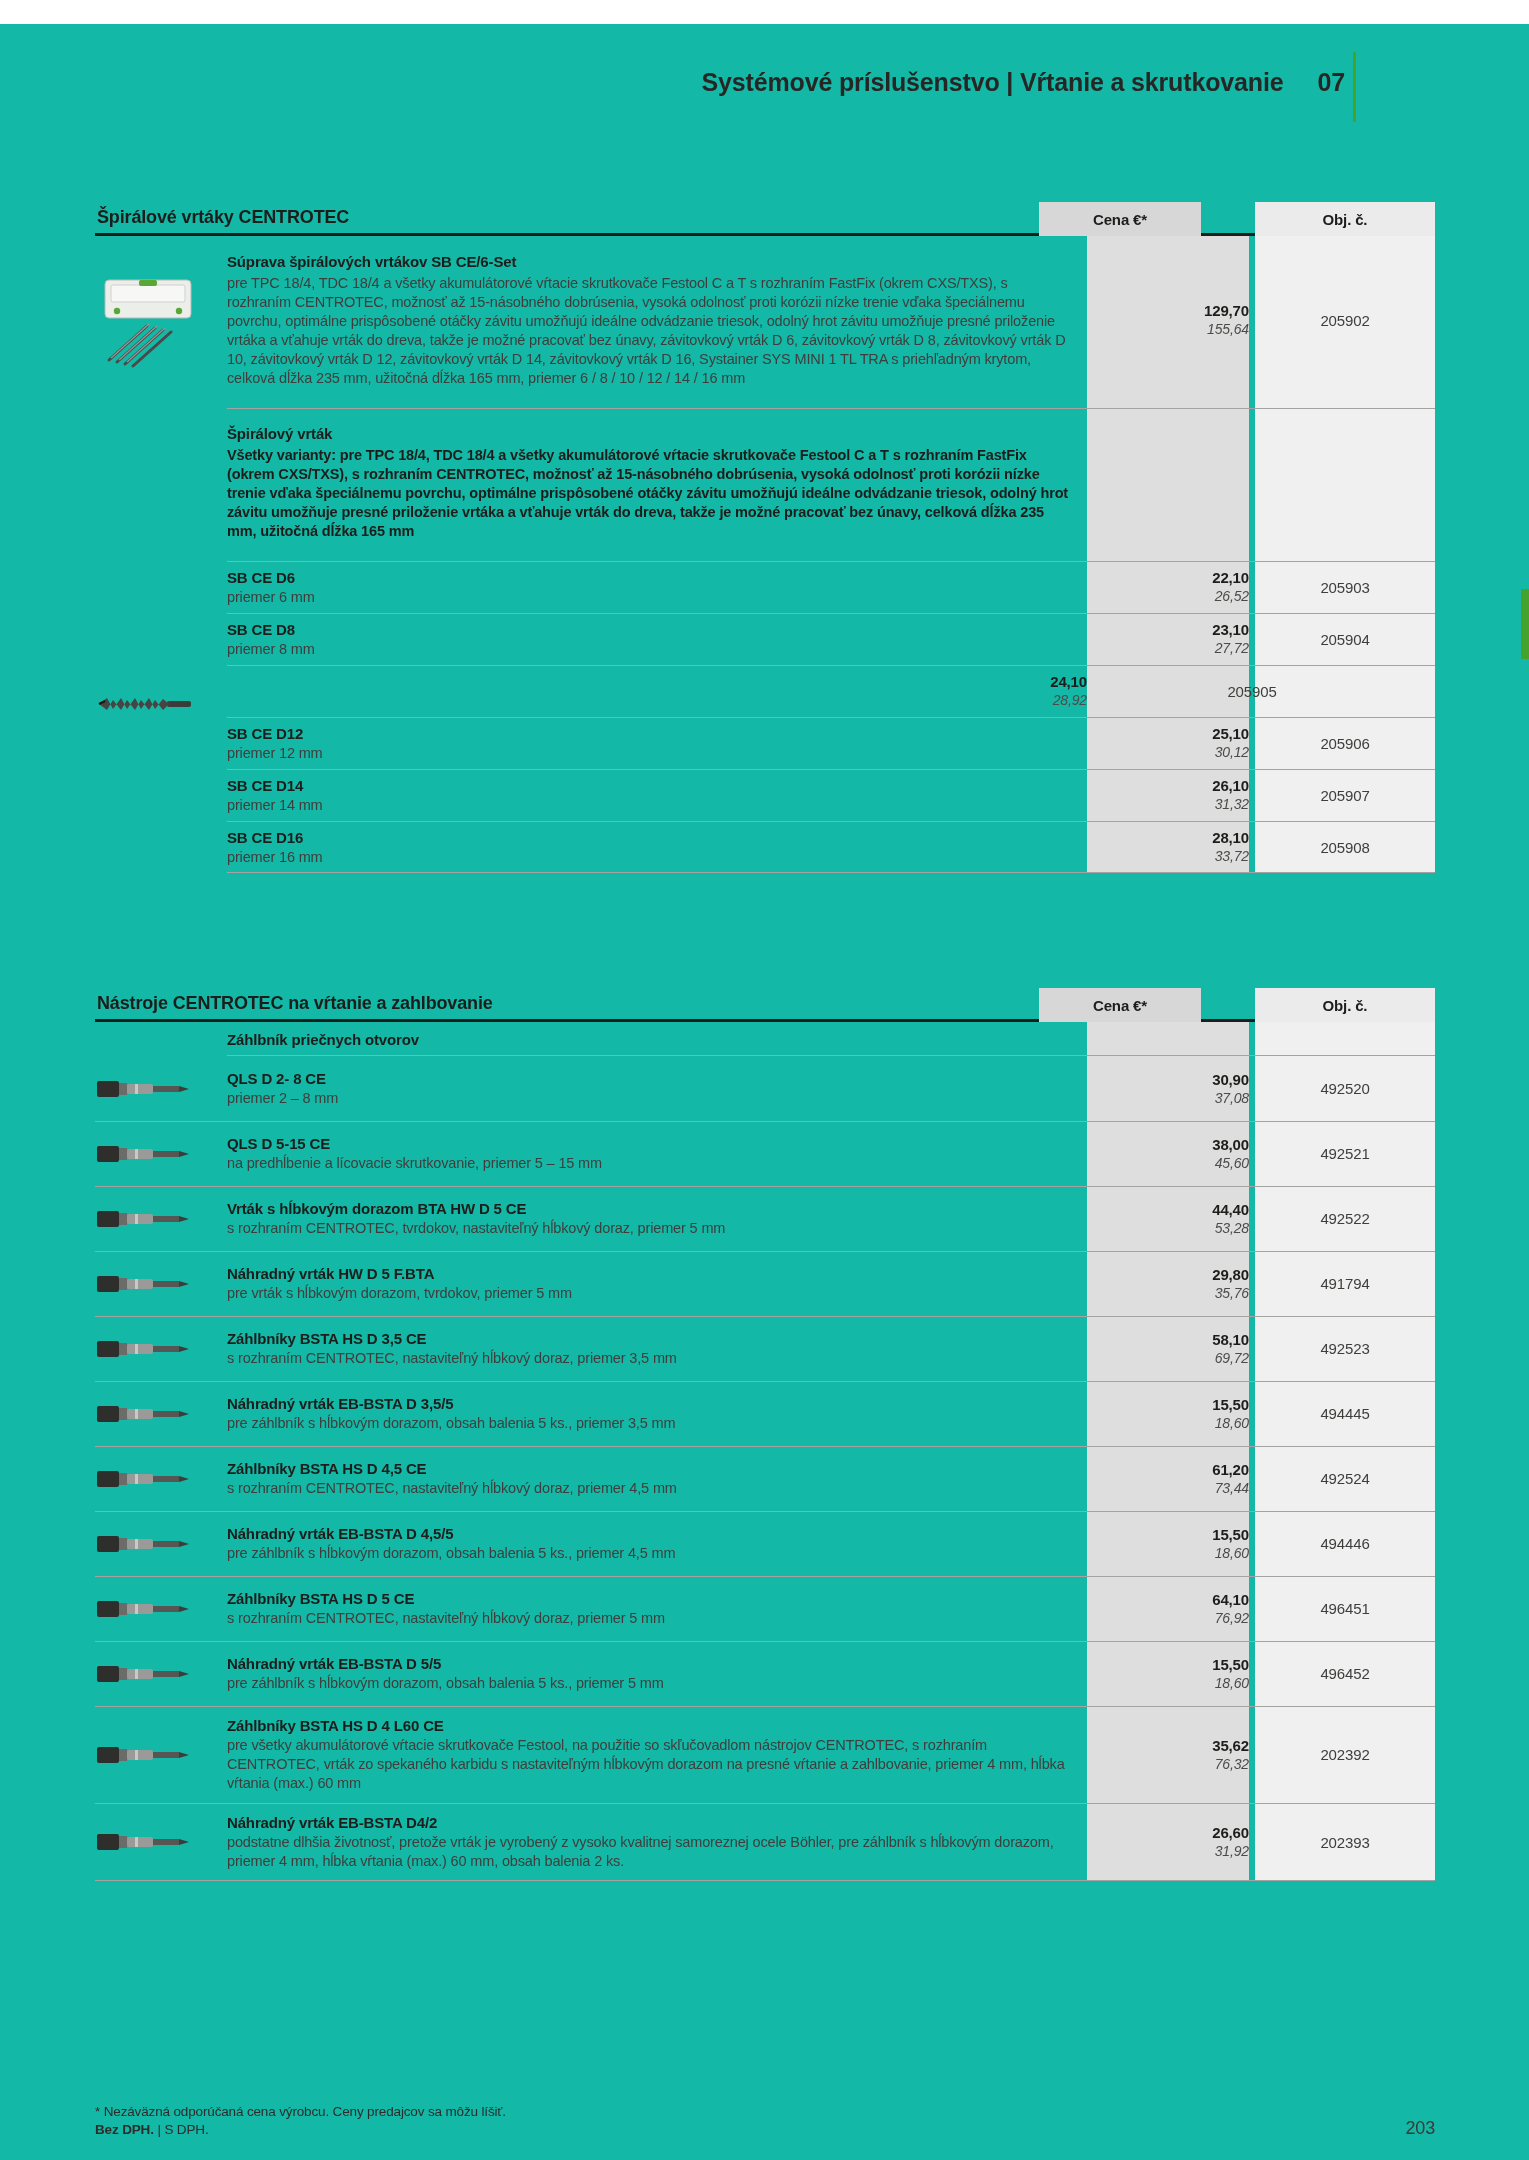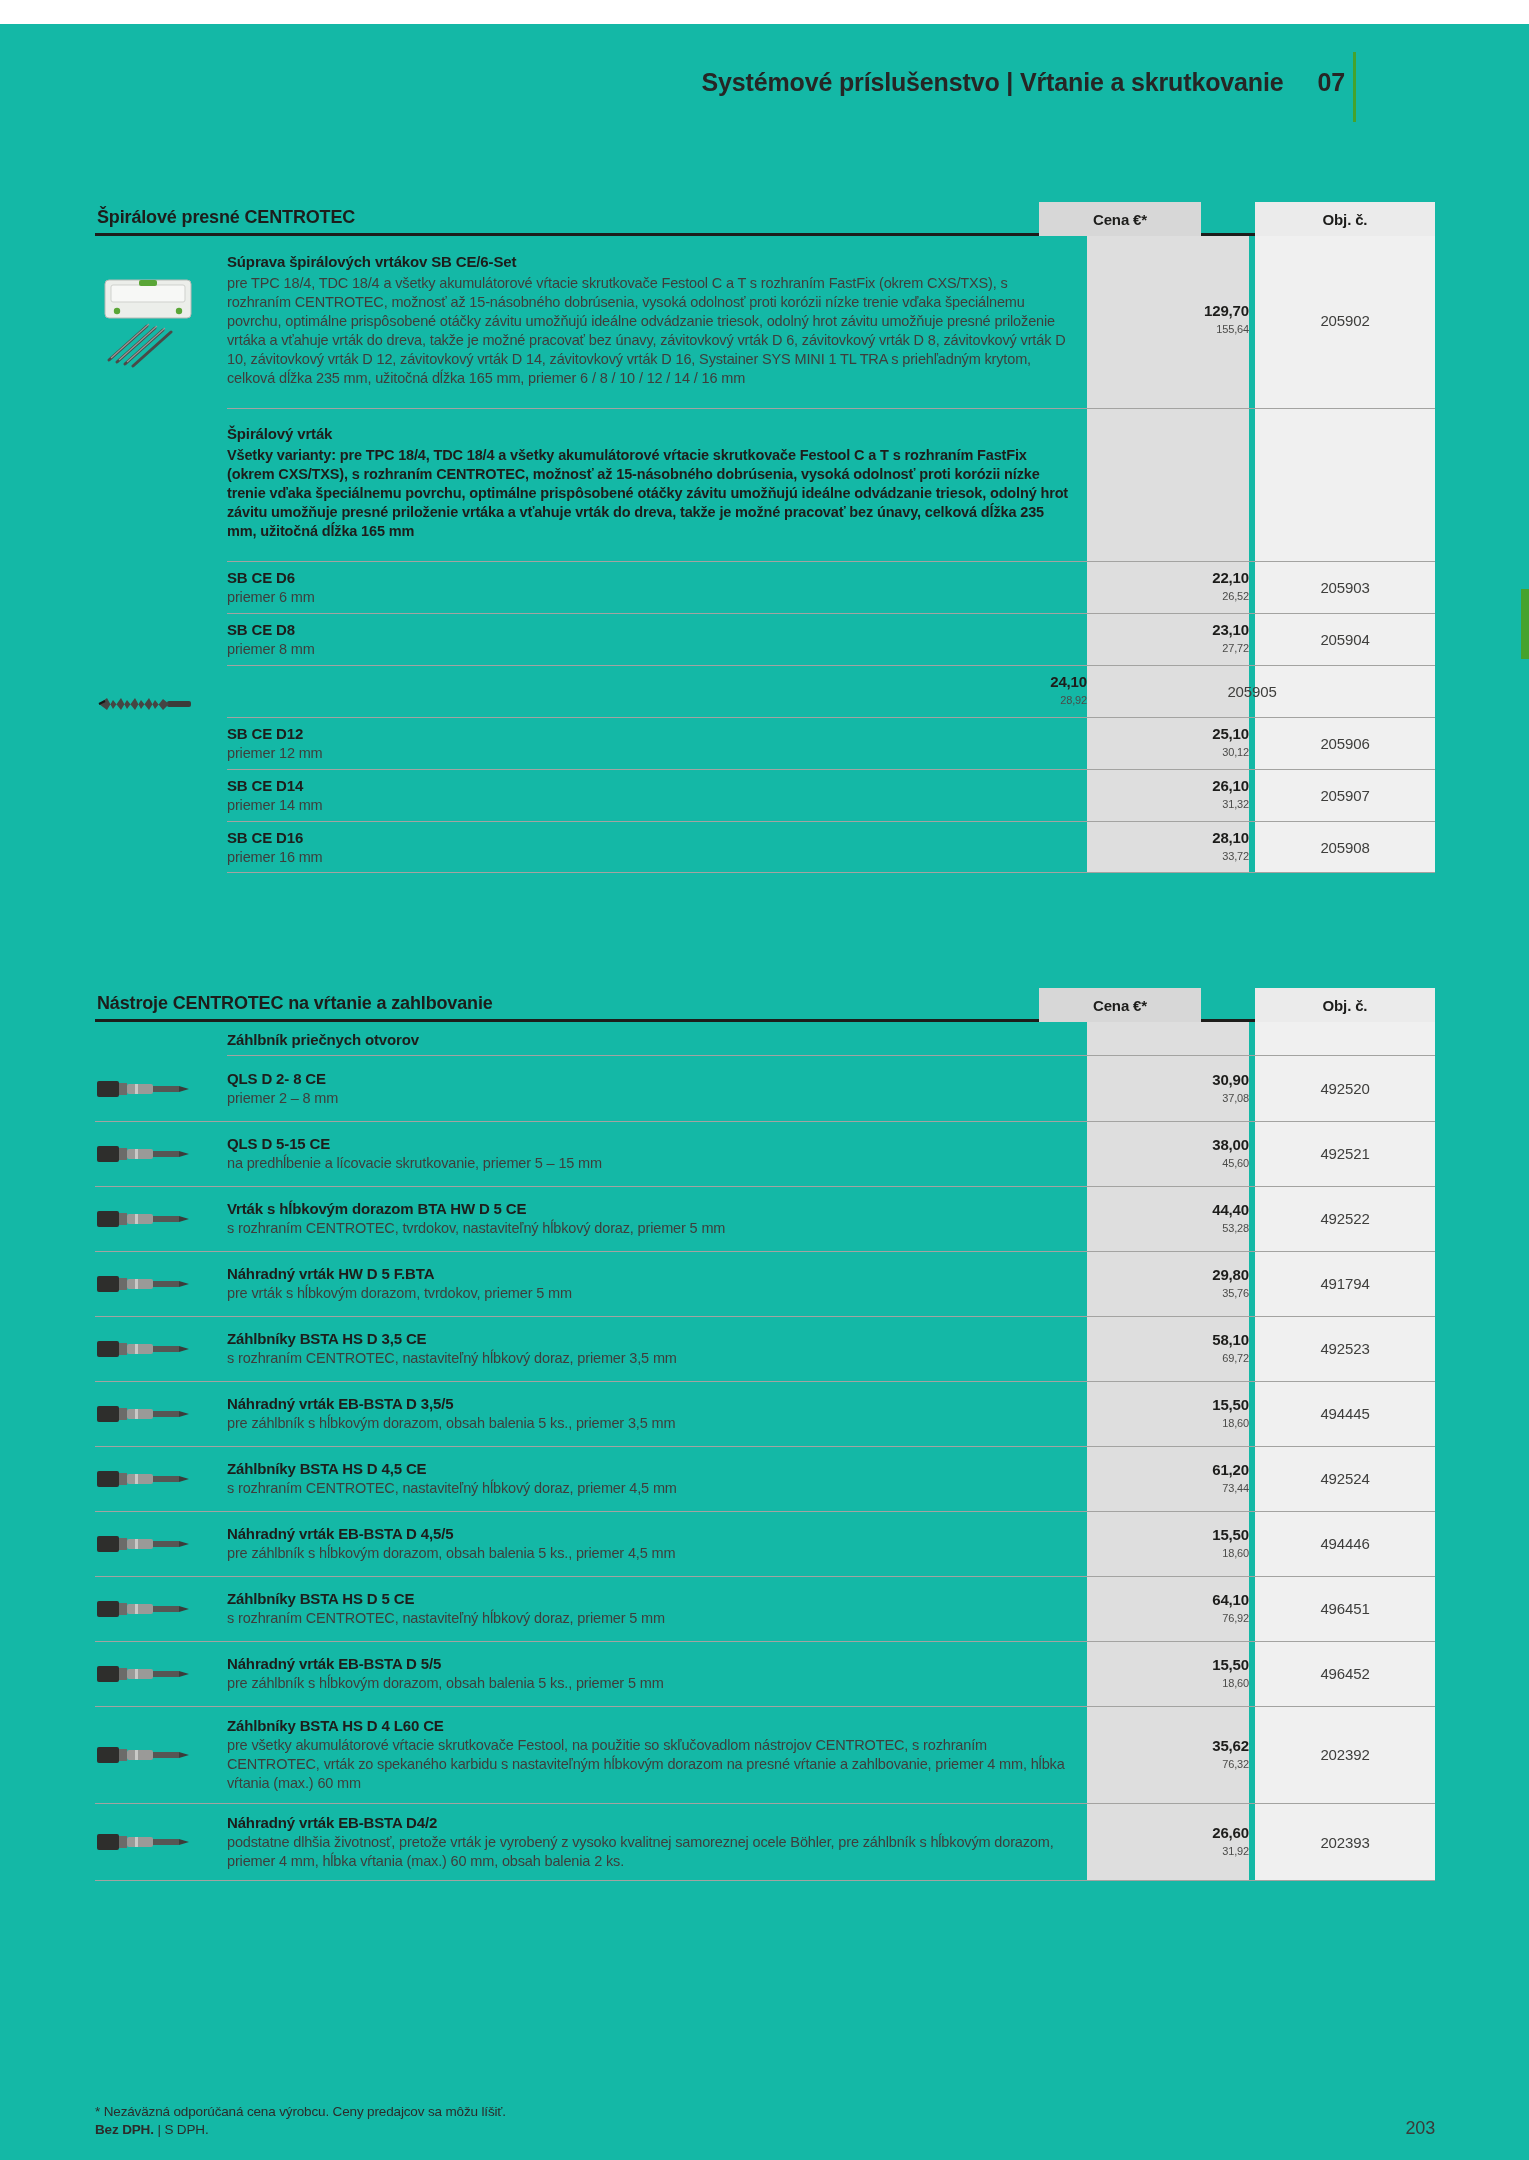--- a/index.html
+++ b/index.html
@@ -28,21 +28,21 @@
   .section-body::before { content:""; position:absolute; left:992px; top:0; bottom:0; width:162px; background:#dedede; z-index:0; }
   .section-body::after  { content:""; position:absolute; left:1160px; top:0; bottom:0; width:180px; background:#f0f0f0; z-index:0; }
 
   .grid-row { position:relative; z-index:1; display:grid; grid-template-columns:132px 860px 162px 6px 180px; }
   .text-cell { padding-right:18px; }
   .prod-name { font-size:15px; font-weight:700; line-height:20px; }
   .prod-desc { font-size:14.5px; line-height:19px; color:#3e3e3c; }
   .prod-desc.bold { font-weight:700; color:#1d1d1b; }
   .price-cell { display:flex; flex-direction:column; align-items:flex-end; justify-content:center; }
   .price1 { font-size:15px; font-weight:700; line-height:19px; }
-  .price2 { font-size:11px; color:#4b4b49; line-height:19px; }
+  .price2 { font-size:14px; color:#4b4b49; line-height:19px;font-style:italic; }
   .obj-cell { display:flex; align-items:center; justify-content:center; font-size:15px; color:#3e3e3c; }
   .photo-cell { display:flex; align-items:center; }
 
   
   .product-block { padding:16px 0 20px; }
   .product-block .prod-name { margin-bottom:2px; }
   .sep-line { position:absolute; left:132px; right:0; top:0; height:1px; background:#a3a3a1; z-index:2; }
 
   
   .variant-table { position:relative; }
@@ -77,21 +77,21 @@
 
   <div class="header-rule"></div>
   <div class="chapter-tab"></div>
 
   <header class="page-header">
     <span class="title">Systémové príslušenstvo | Vŕtanie a skrutkovanie</span><span class="chapter">07</span>
   </header>
 
   <section class="catalog-section" style="top:178px;">
     <div class="section-head">
-      <h2>Špirálové presné CENTROTEC</h2>
+      <h2>Špirálové vrtáky CENTROTEC</h2>
       <div class="col-head price-head">Cena €*</div>
       <div class="col-head obj-head">Obj. č.</div>
     </div>
     <div class="section-body">
 
       <div class="grid-row product-block">
         <div class="photo-cell">
           <svg width="104" height="96" viewBox="0 0 104 96" aria-hidden="true">
             <rect x="10" y="8" width="86" height="38" rx="4" fill="#eceeea" stroke="#b8bab6"></rect>
             <rect x="16" y="13" width="74" height="17" rx="2" fill="#f7f8f6" stroke="#cfd1cd"></rect>

